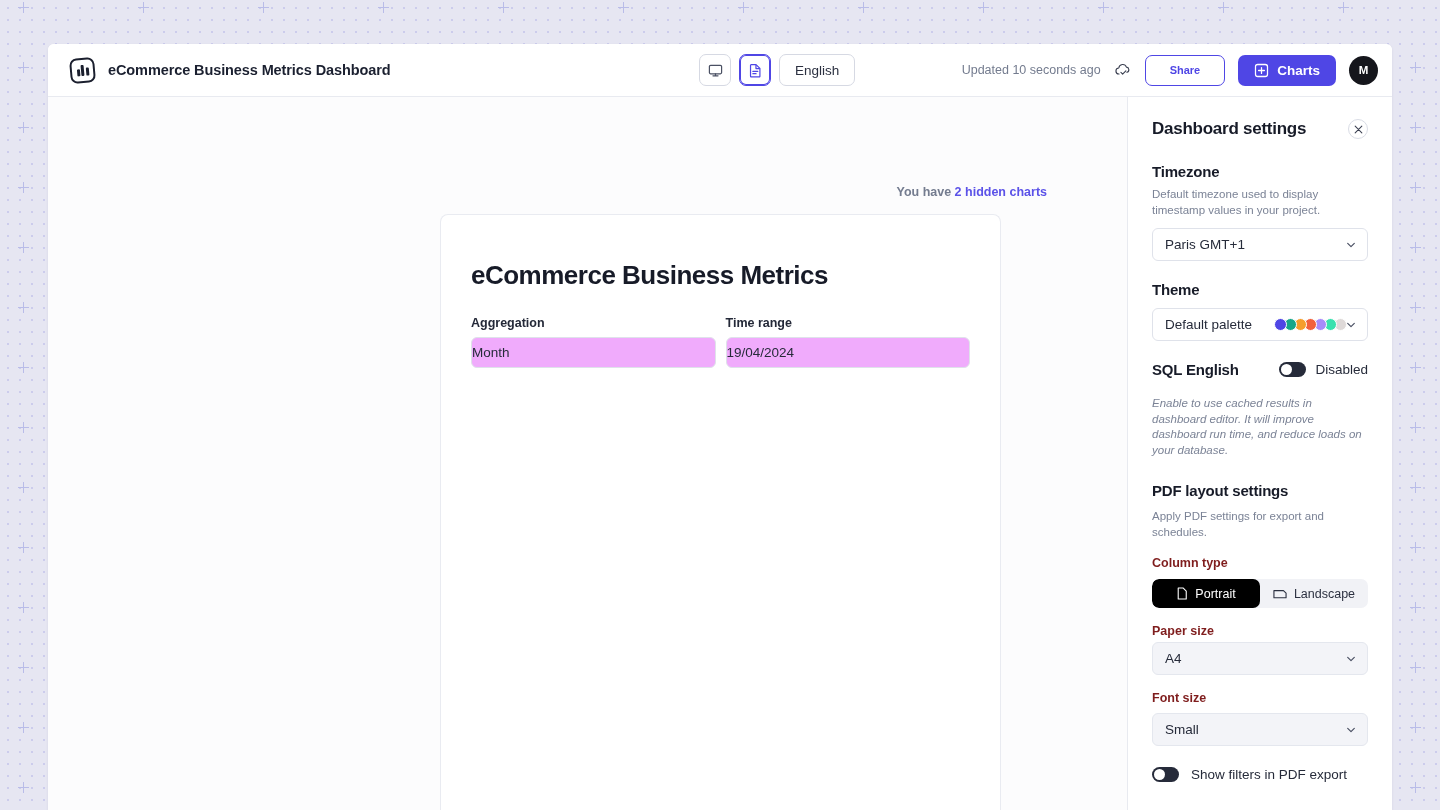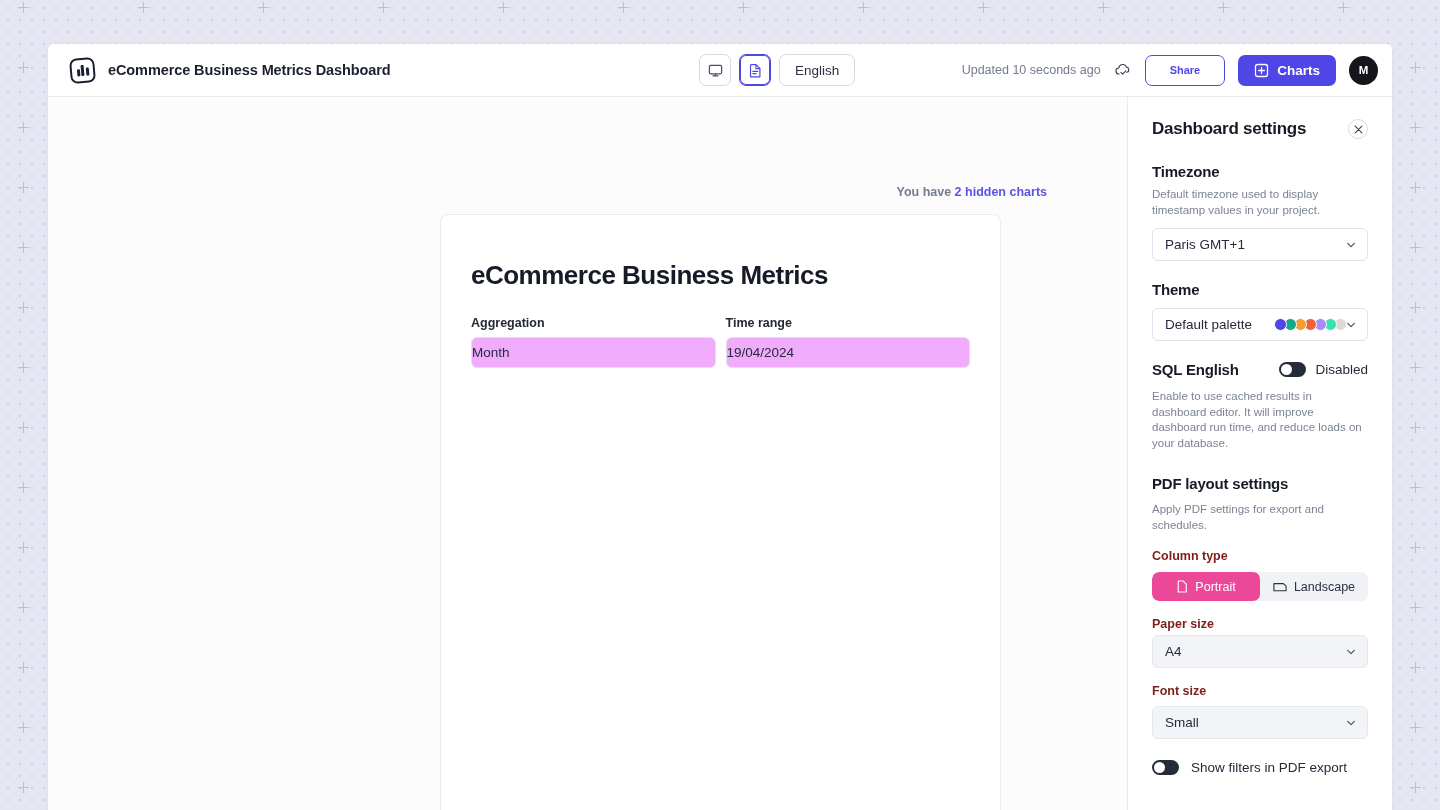--- a/index.html
+++ b/index.html
@@ -287,21 +287,21 @@
     height: 29px;
   }
   .seg-item {
     flex: 1;
     display: flex; align-items: center; justify-content: center; gap: 7px;
     font-size: 12.5px;
     color: #2b3040;
     cursor: pointer;
     border-radius: 7px;
   }
-  .seg-item.on { background: #ec4899; color: #fff; }
+  .seg-item.on { background: #000000; color: #fff; }
 
   .mini-label {
     font-size: 12.5px; font-weight: 700; color: #7f1d1d;
     margin-top: 16px;
   }
   .hr-space { height: 20px; }
 </style>
 </head>
 <body>
 
@@ -464,21 +464,21 @@
         <div class="hr-space"></div>
 
         <div>
           <div class="row-between">
             <div class="sec-title">SQL English</div>
             <div class="row-between" style="gap:9px;">
               <div class="toggle"></div>
               <span class="toggle-label">Disabled</span>
             </div>
           </div>
-          <div class="sec-desc" style="margin-top:11px;">Enable to use cached results in dashboard editor. It will improve dashboard run time, and reduce loads on your database.</div>
+          <div class="sec-desc" style="margin-top:18px;font-style:italic;">Enable to use cached results in dashboard editor. It will improve dashboard run time, and reduce loads on your database.</div>
         </div>
 
         <div class="hr-space" style="height:24px;"></div>
 
         <div>
           <div class="sec-title">PDF layout settings</div>
           <div class="sec-desc" style="margin-top:10px;">Apply PDF settings for export and schedules.</div>
 
           <div class="mini-label">Column type</div>
           <div class="seg">

